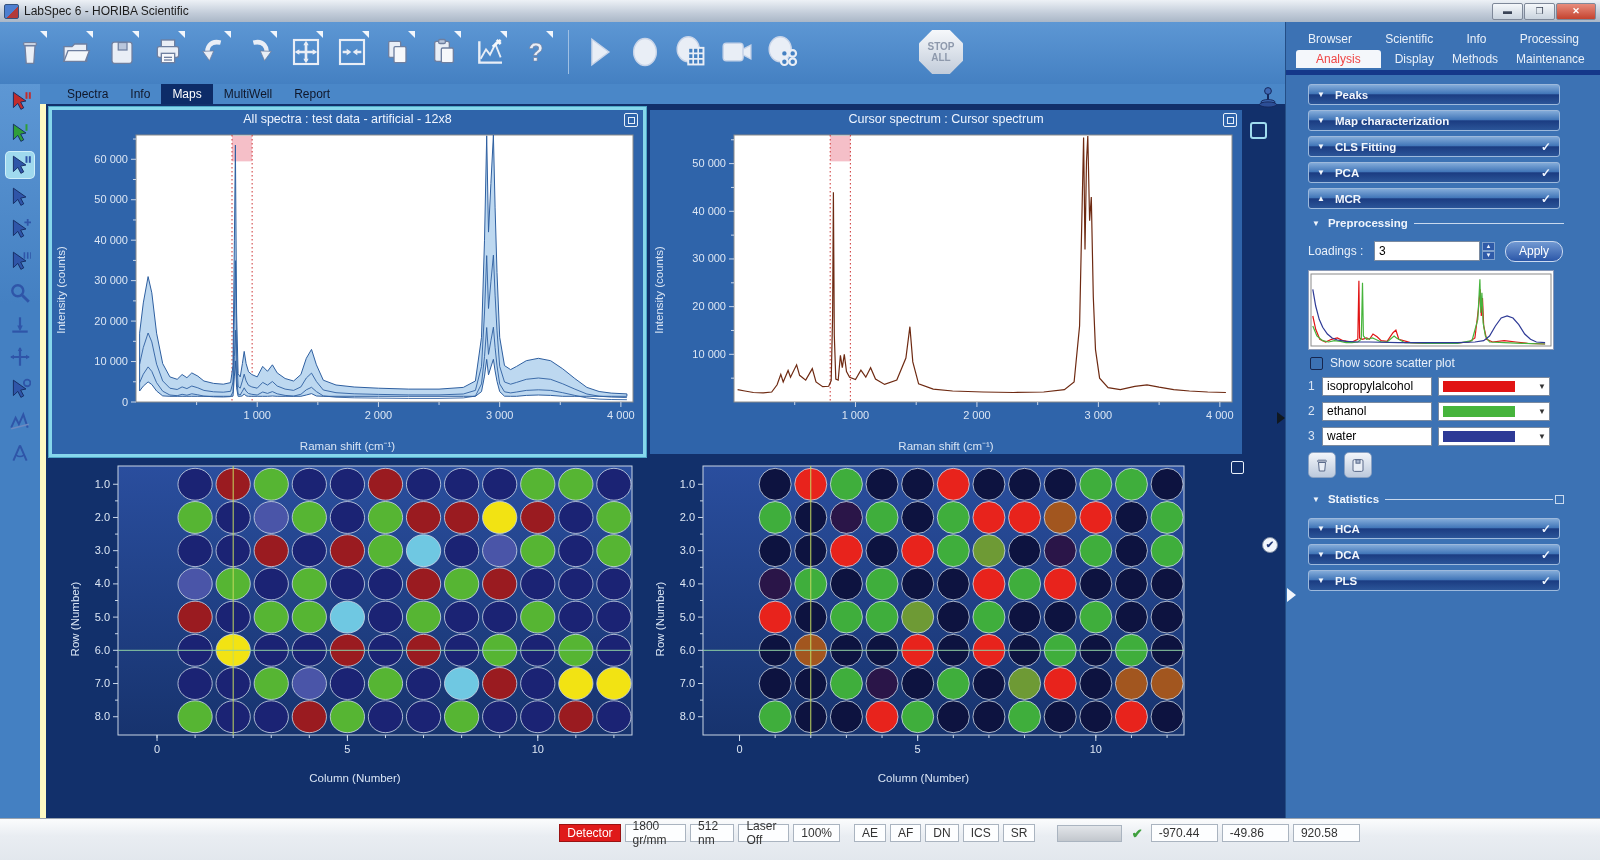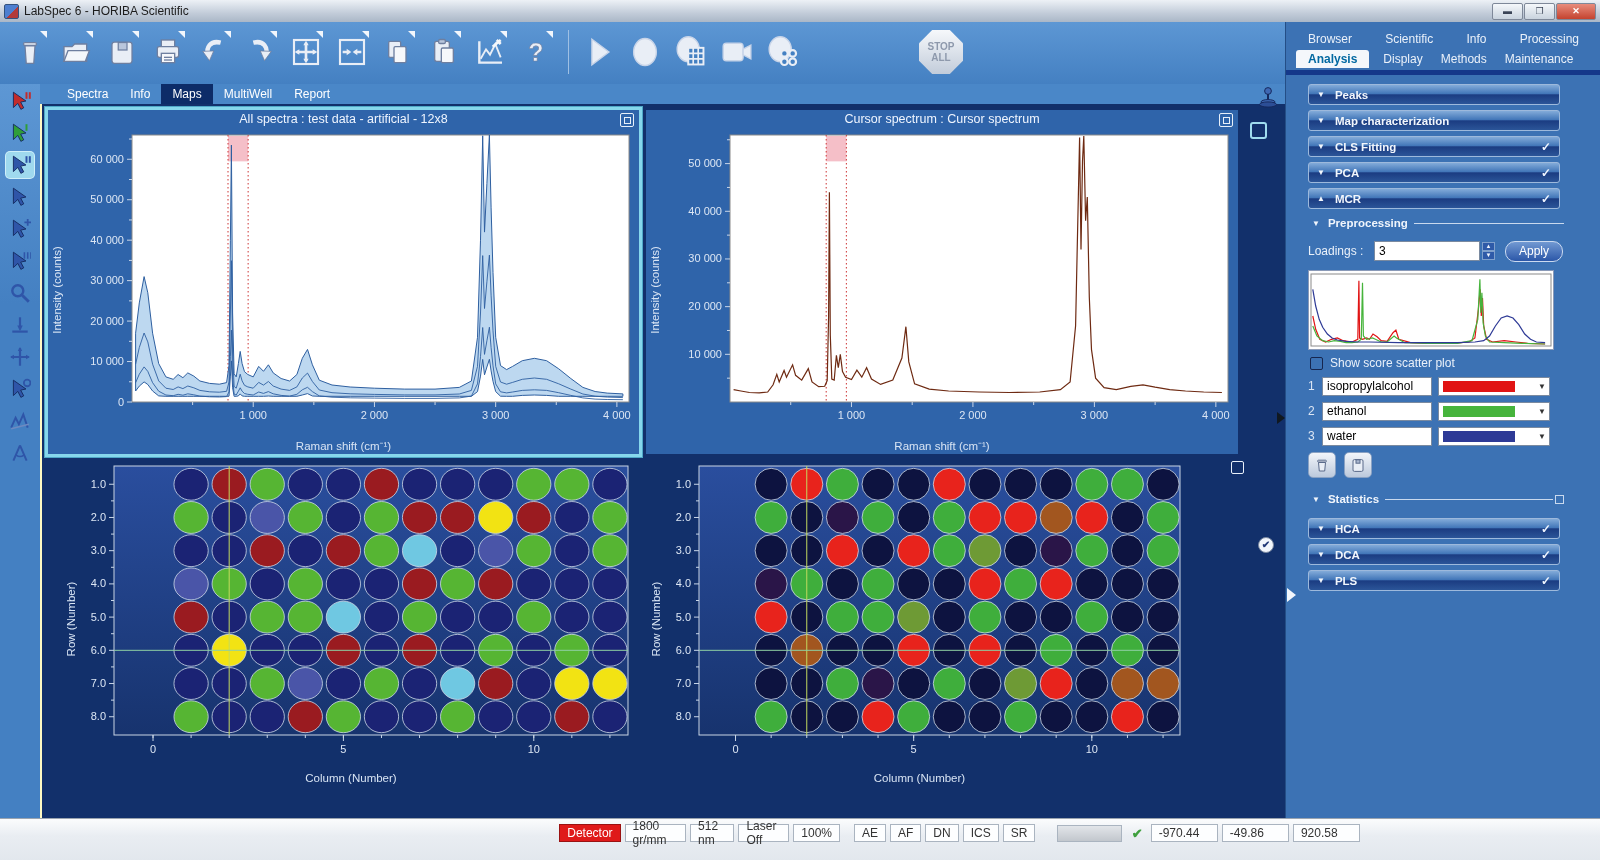--- a/index.html
+++ b/index.html
@@ -29,31 +29,31 @@
   .tb-btn.noflag:after{display:none;}
   .tb-sep{width:1px;height:44px;background:#9FC0E4;margin:0 8px;}
   #stopall{position:absolute;right:322px;top:8px;width:44px;height:44px;color:#8E99AC;
     background:linear-gradient(#F6F8FB,#C2CCDA);clip-path:polygon(30% 0,70% 0,100% 30%,100% 70%,70% 100%,30% 100%,0 70%,0 30%);
     display:flex;flex-direction:column;align-items:center;justify-content:center;
     font-size:10px;font-weight:bold;line-height:1.1;text-align:center;}
 
   
   #tabsrow{position:absolute;left:40px;top:84px;width:1245px;height:20px;background:transparent;}
   #doc-tabs{display:flex;height:20px;align-items:flex-end;padding-left:16px;}
-  .dtab{font-size:12px;color:#ffffff;padding:3px 11px 3px 11px;cursor:default;}
+  .dtab{font-size:12px;color:#0f172a;padding:3px 11px 3px 11px;cursor:default;}
   .dtab.active{background:#0D2C68;color:#FFFFFF;}
 
   
   #rail{position:absolute;left:0;top:84px;width:40px;height:734px;
     background:linear-gradient(#5D97D4,#4480C2 30%,#4480C2);}
   .rail-btn{width:28px;height:26px;margin:4px auto 6px auto;display:flex;align-items:center;justify-content:center;border-radius:4px;}
   .rail-btn.active{background:#9FD9EE;box-shadow:0 0 0 1px #CFEFFA;}
 
   
-  #main{position:absolute;left:40px;top:104px;width:1245px;height:714px;background:#12306B;border-left:2px solid #fef9c3;}
+  #main{position:absolute;left:40px;top:104px;width:1245px;height:714px;background:#12306B;border-left:6px solid #fef9c3;}
   .chartwin{position:absolute;}
   .chartwin.lit{background:#2F64AA;}
   .chartwin.sel{box-shadow:0 0 0 3px #86D7EC,0 0 0 4px #4FA8C8;}
   .win-title{height:19px;line-height:19px;text-align:center;color:#EFF5FF;font-size:12.5px;position:relative;}
   .restore-btn{position:absolute;right:5px;top:3px;width:12px;height:12px;border:1px solid #E8F0FA;border-radius:2px;
     display:flex;align-items:center;justify-content:center;}
   .restore-btn i{display:block;width:5px;height:5px;border:1px solid #E8F0FA;}
   .win-body{position:relative;height:calc(100% - 19px);}
   .chart-mount{position:absolute;left:0;top:0;right:0;bottom:16px;}
   .ylab{position:absolute;left:-56px;top:50%;width:130px;margin-top:-8px;transform:rotate(-90deg);
@@ -67,21 +67,21 @@
     background:#F2F6FC;border:1px solid #7A88A0;color:#233A78;font-size:10px;line-height:14px;text-align:center;font-weight:bold;}
   #main-collapse{position:absolute;left:1277px;top:412px;width:0;height:0;
     border-top:6px solid transparent;border-bottom:6px solid transparent;border-left:8px solid #101820;}
   #win4-dock{position:absolute;left:1231px;top:461px;width:11px;height:11px;border:1px solid #E8F0FA;border-radius:2px;}
 
   
   #panel{position:absolute;left:1285px;top:22px;width:315px;height:796px;background:#3C72B4;border-left:1px solid #244E86;}
   #ptabs1{position:absolute;left:0;top:8px;width:100%;display:flex;justify-content:space-between;padding:0 18px;box-sizing:border-box;}
   #ptabs2{position:absolute;left:0;top:28px;width:100%;display:flex;padding:0 10px;box-sizing:border-box;gap:10px;}
   .ptab{font-size:12px;color:#EAF1FA;padding:2px 4px;}
-  .ptab.active{background:#F4F7FB;color:#0369a1;border-radius:3px 3px 0 0;padding:2px 12px;font-weight:bold;}
+  .ptab.active{background:#F4F7FB;color:#ef4444;border-radius:3px 3px 0 0;padding:2px 20px;}
   #punderline{position:absolute;left:0;top:48px;width:100%;height:5px;background:#15388A;}
   .acc{position:absolute;left:22px;width:252px;}
   .acc-item{height:21px;margin-bottom:5px;border-radius:3px;border:1px solid #9DB9DC;
     background:linear-gradient(#83ABD9 0%,#4377B9 45%,#1B3C82 52%,#2B5598 100%);
     color:#F2F6FC;font-size:11.5px;font-weight:bold;display:flex;align-items:center;padding:0 8px;box-sizing:border-box;}
   .acc-item .arr{font-size:8px;margin-right:10px;}
   .acc-item .chk{margin-left:auto;font-size:12px;color:#EFF5FF;}
   #mcr-block{position:absolute;left:22px;top:192px;width:258px;color:#EAF1FA;}
   .subhead{display:flex;align-items:center;font-size:11.5px;font-weight:bold;color:#F0F5FC;height:18px;}
   .subhead .arr{font-size:8px;margin:0 8px 0 4px;}

